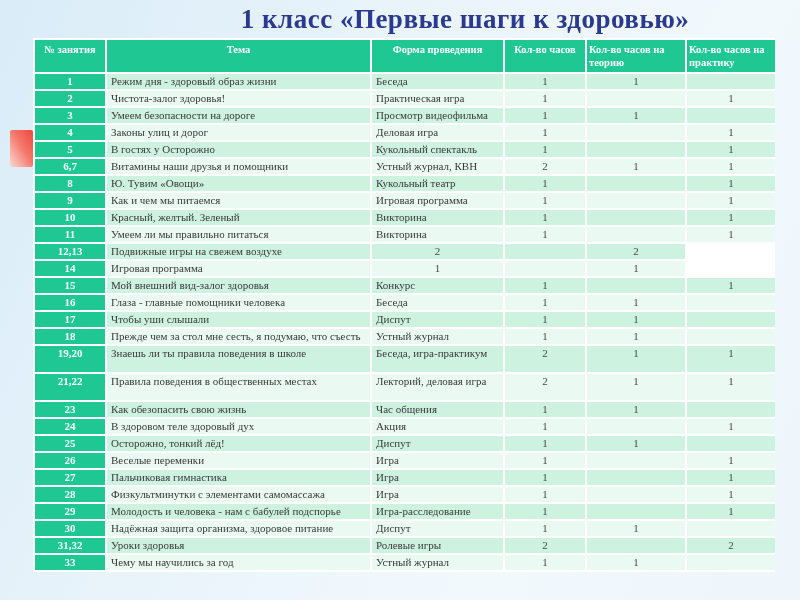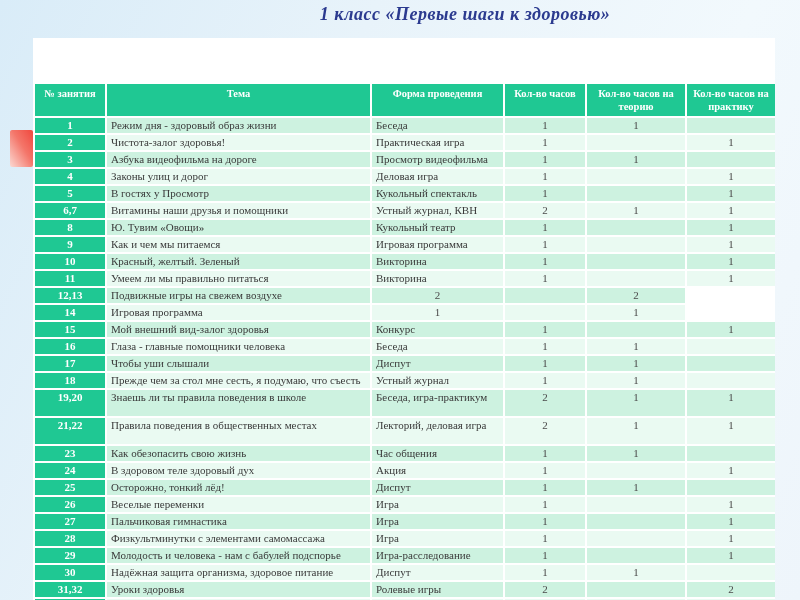--- a/index.html
+++ b/index.html
@@ -13,23 +13,22 @@
   html, body { width: 800px; height: 600px; overflow: hidden; }
   body {
     font-family: "Liberation Serif", serif;
     background: linear-gradient(115deg, #d9ecf8 0%, #e8f3fa 35%, #f2f9fd 70%, #eef5fb 100%);
     position: relative;
   }
   .slide-title {
     position: absolute;
     top: 4px; left: 130px; width: 670px;
     text-align: center;
-    font-size: 18px;
+    font-size: 27px;
     font-weight: bold;
-    font-style: italic;
     color: var(--navy);
     letter-spacing: 0.5px;
   }
   .red-tab {
     position: absolute;
     left: 10px; top: 130px;
     width: 23px; height: 37px;
     background: linear-gradient(to bottom left, #f0483e 0%, #f4766a 45%, #fbd9d2 100%);
     border-radius: 2px;
   }
@@ -47,27 +46,25 @@
     background: #ffffff;
     margin-bottom: 2px;
   }
   .tbody .row:last-child { margin-bottom: 0; }
   .hcell {
     background: var(--green);
     color: #ffffff;
     font-weight: bold;
     font-size: 10.5px;
     line-height: 1.25;
-    text-align: center;
     min-height: 31px;
     display: flex;
     align-items: flex-start;
     justify-content: center;
     padding: 3px 2px;
-    margin-top: 44px;
   }
   .cell {
     font-size: 11px;
     line-height: 13px;
     color: var(--ink);
     min-height: 15px;
     padding: 1px 4px;
     display: flex;
     align-items: flex-start;
   }
@@ -111,37 +108,37 @@
       <div class="row">
     <div class="cell num">2</div>
     <div class="cell">Чистота-залог здоровья!</div>
     <div class="cell">Практическая игра</div>
     <div class="cell center">1</div>
     <div class="cell center"></div>
     <div class="cell center">1</div>
   </div>
       <div class="row dark">
     <div class="cell num">3</div>
-    <div class="cell">Азбука видеофильма на дороге</div>
+    <div class="cell">Умеем безопасности на дороге</div>
     <div class="cell">Просмотр видеофильма</div>
     <div class="cell center">1</div>
     <div class="cell center">1</div>
     <div class="cell center"></div>
   </div>
       <div class="row">
     <div class="cell num">4</div>
     <div class="cell">Законы улиц и дорог</div>
     <div class="cell">Деловая игра</div>
     <div class="cell center">1</div>
     <div class="cell center"></div>
     <div class="cell center">1</div>
   </div>
       <div class="row dark">
     <div class="cell num">5</div>
-    <div class="cell">В гостях у Просмотр</div>
+    <div class="cell">В гостях у Осторожно</div>
     <div class="cell">Кукольный спектакль</div>
     <div class="cell center">1</div>
     <div class="cell center"></div>
     <div class="cell center">1</div>
   </div>
       <div class="row">
     <div class="cell num">6,7</div>
     <div class="cell">Витамины наши друзья и помощники</div>
     <div class="cell">Устный журнал, КВН</div>
     <div class="cell center">2</div>

